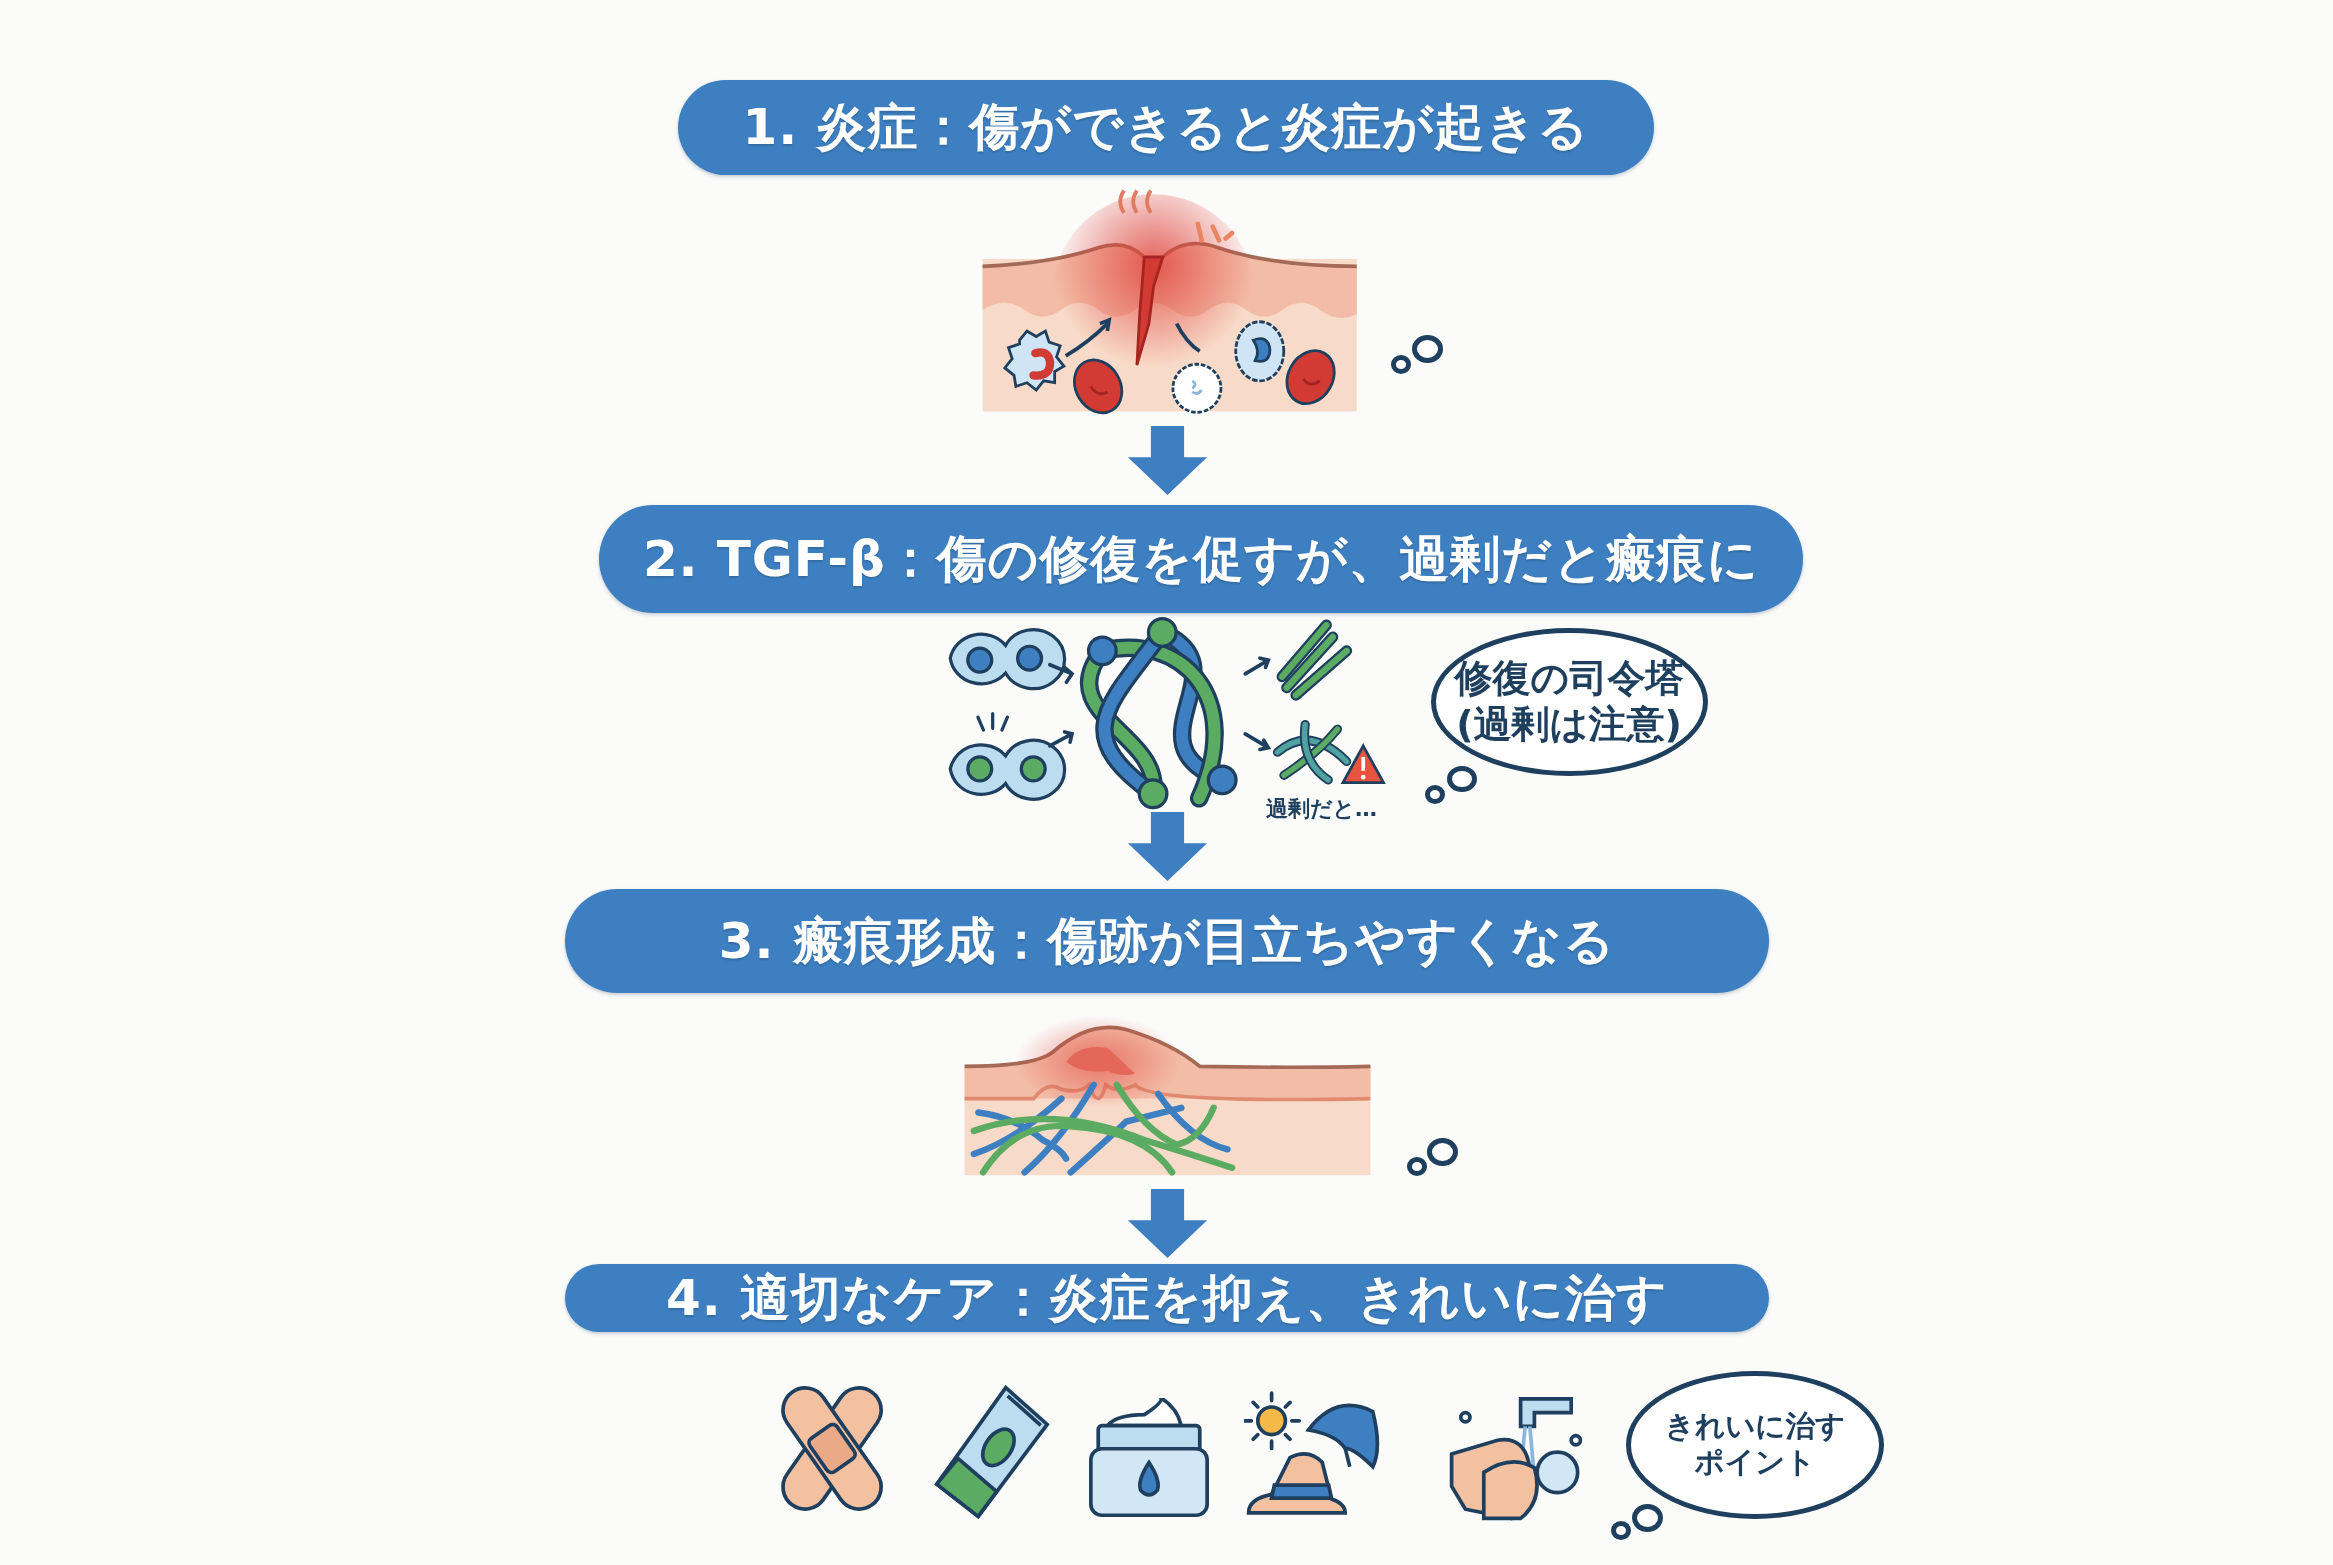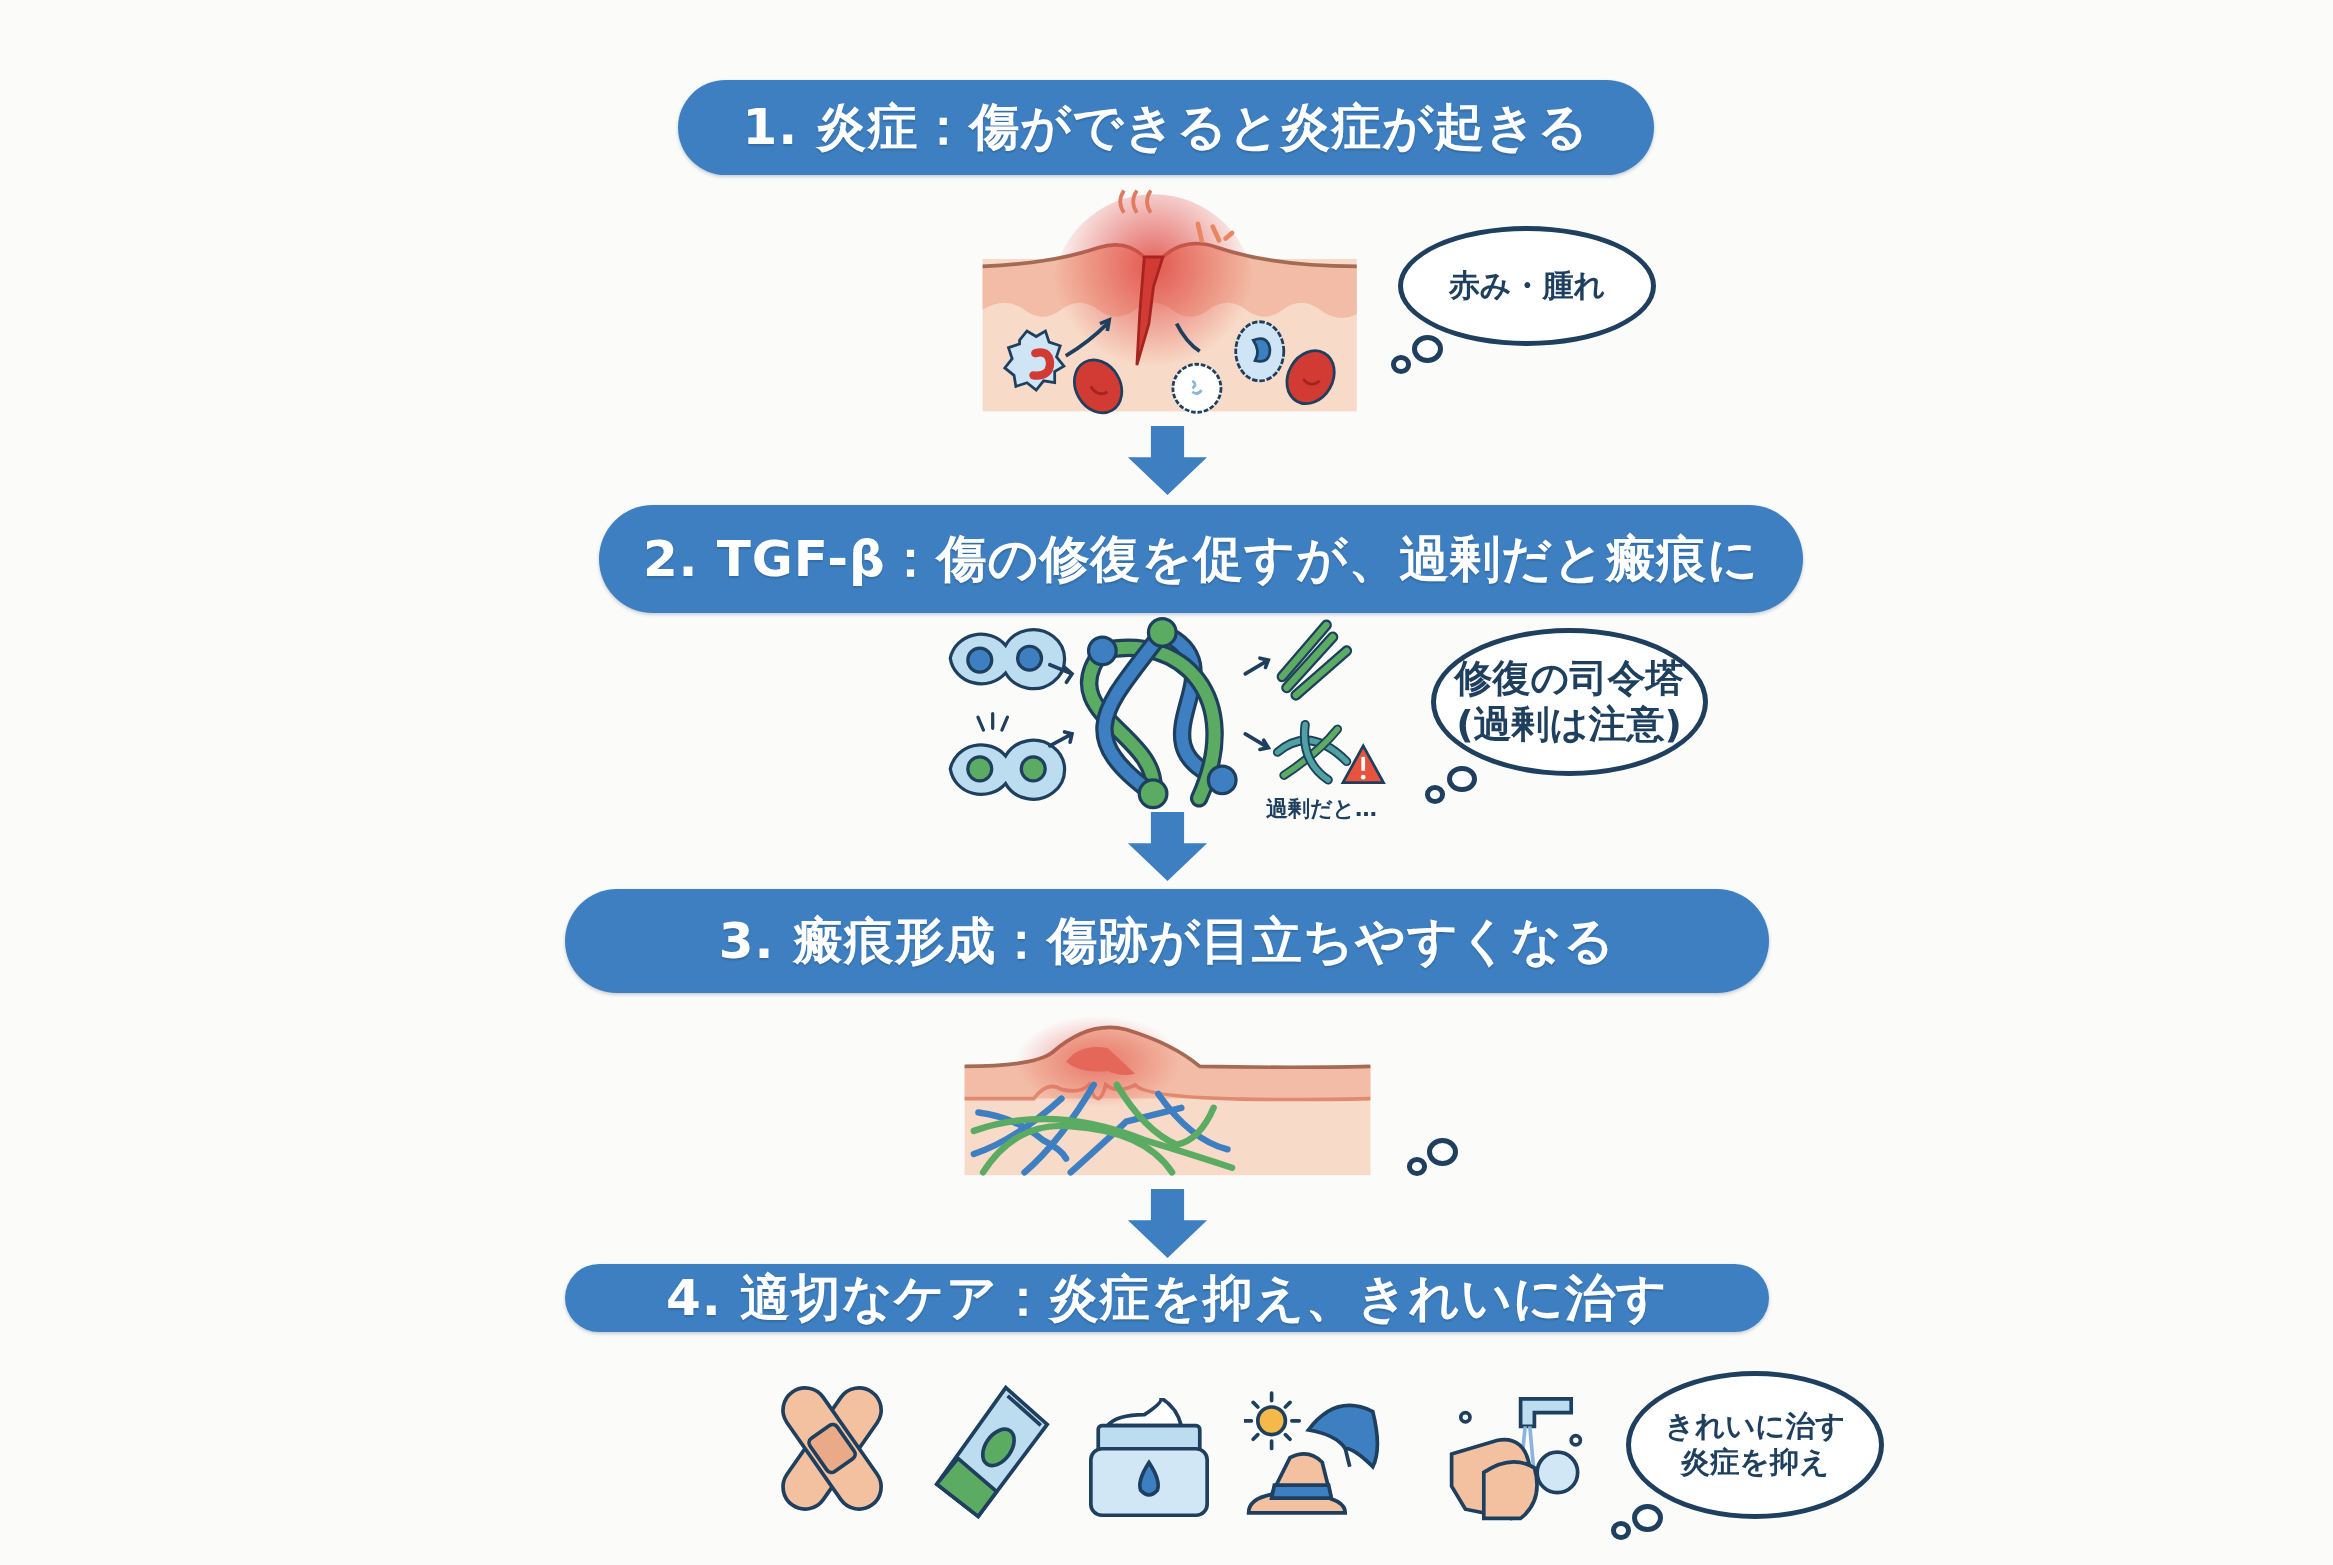--- a/index.html
+++ b/index.html
@@ -54,23 +54,20 @@
 
   <circle cx="237" cy="220" r="26" fill="#ffffff" stroke="#1e3f5e" stroke-width="3" stroke-dasharray="5 2"></circle>
   <path d="M232 212 q6 4 0 8 M242 222 q-4 6 -10 2" fill="none" stroke="#8ab6dc" stroke-width="3"></path>
   <path d="M215 150 Q225 170 240 180" fill="none" stroke="#1e3f5e" stroke-width="4"></path>
 
   <ellipse cx="305" cy="180" rx="26" ry="32" fill="#cfe5f5" stroke="#1e3f5e" stroke-width="3" stroke-dasharray="6 2"></ellipse>
   <path d="M298 168 q16 -6 18 10 q0 16 -16 12 q6 -10 -2 -22 Z" fill="#3d7fc0" stroke="#1e3f5e" stroke-width="3"></path>
 </svg>
 
 <div class="bubble" style="left:1384px;top:226px;width:277px;height:157px;">
-  <div class="oval" style="left:14px;top:0;width:258px;height:120px;font-size:31px;">
-    <span>赤み・腫れ</span>
-  </div>
   <div class="dot" style="left:28px;top:109px;width:31px;height:28px;"></div>
   <div class="dot" style="left:6.5px;top:129px;width:20px;height:18.5px;"></div>
 </div>
 
 <svg class="arrow" style="left:1126px;top:426px;" width="83" height="70" viewBox="0 0 90 76">
     <path d="M27 0 H63 V34 H88 L45 75 L2 34 H27 Z" fill="#3d7fc0"></path>
   </svg>
 
 <div class="banner" style="left:599px;top:505px;width:1204px;height:108px;">
   <span>2. TGF-β：傷の修復を促すが、過剰だと瘢痕に</span>
@@ -230,18 +227,18 @@
     <path d="M5 80 L55 65 Q85 60 90 95 Q90 130 70 150 L20 140 L5 115 Z" fill="#f3c1a0"></path>
     <path d="M40 100 Q70 80 95 95 Q105 130 80 150 L40 150 Z" fill="#f3c1a0"></path>
     <circle cx="20" cy="40" r="5" fill="none"></circle>
     <circle cx="140" cy="65" r="5" fill="none"></circle>
   </g>
 </svg>
 
 <div class="bubble" style="left:1606px;top:1366px;width:277px;height:175px;">
   <div class="oval" style="left:20px;top:4.6px;width:258px;height:148px;font-size:29.5px;">
     <span>きれいに治す</span>
-    <span>炎症を抑え</span>
+    <span>ポイント</span>
   </div>
   <div class="dot" style="left:26px;top:138px;width:31px;height:28px;"></div>
   <div class="dot" style="left:4.6px;top:155px;width:20px;height:18.5px;"></div>
 </div>
 
 
 </body></html>

